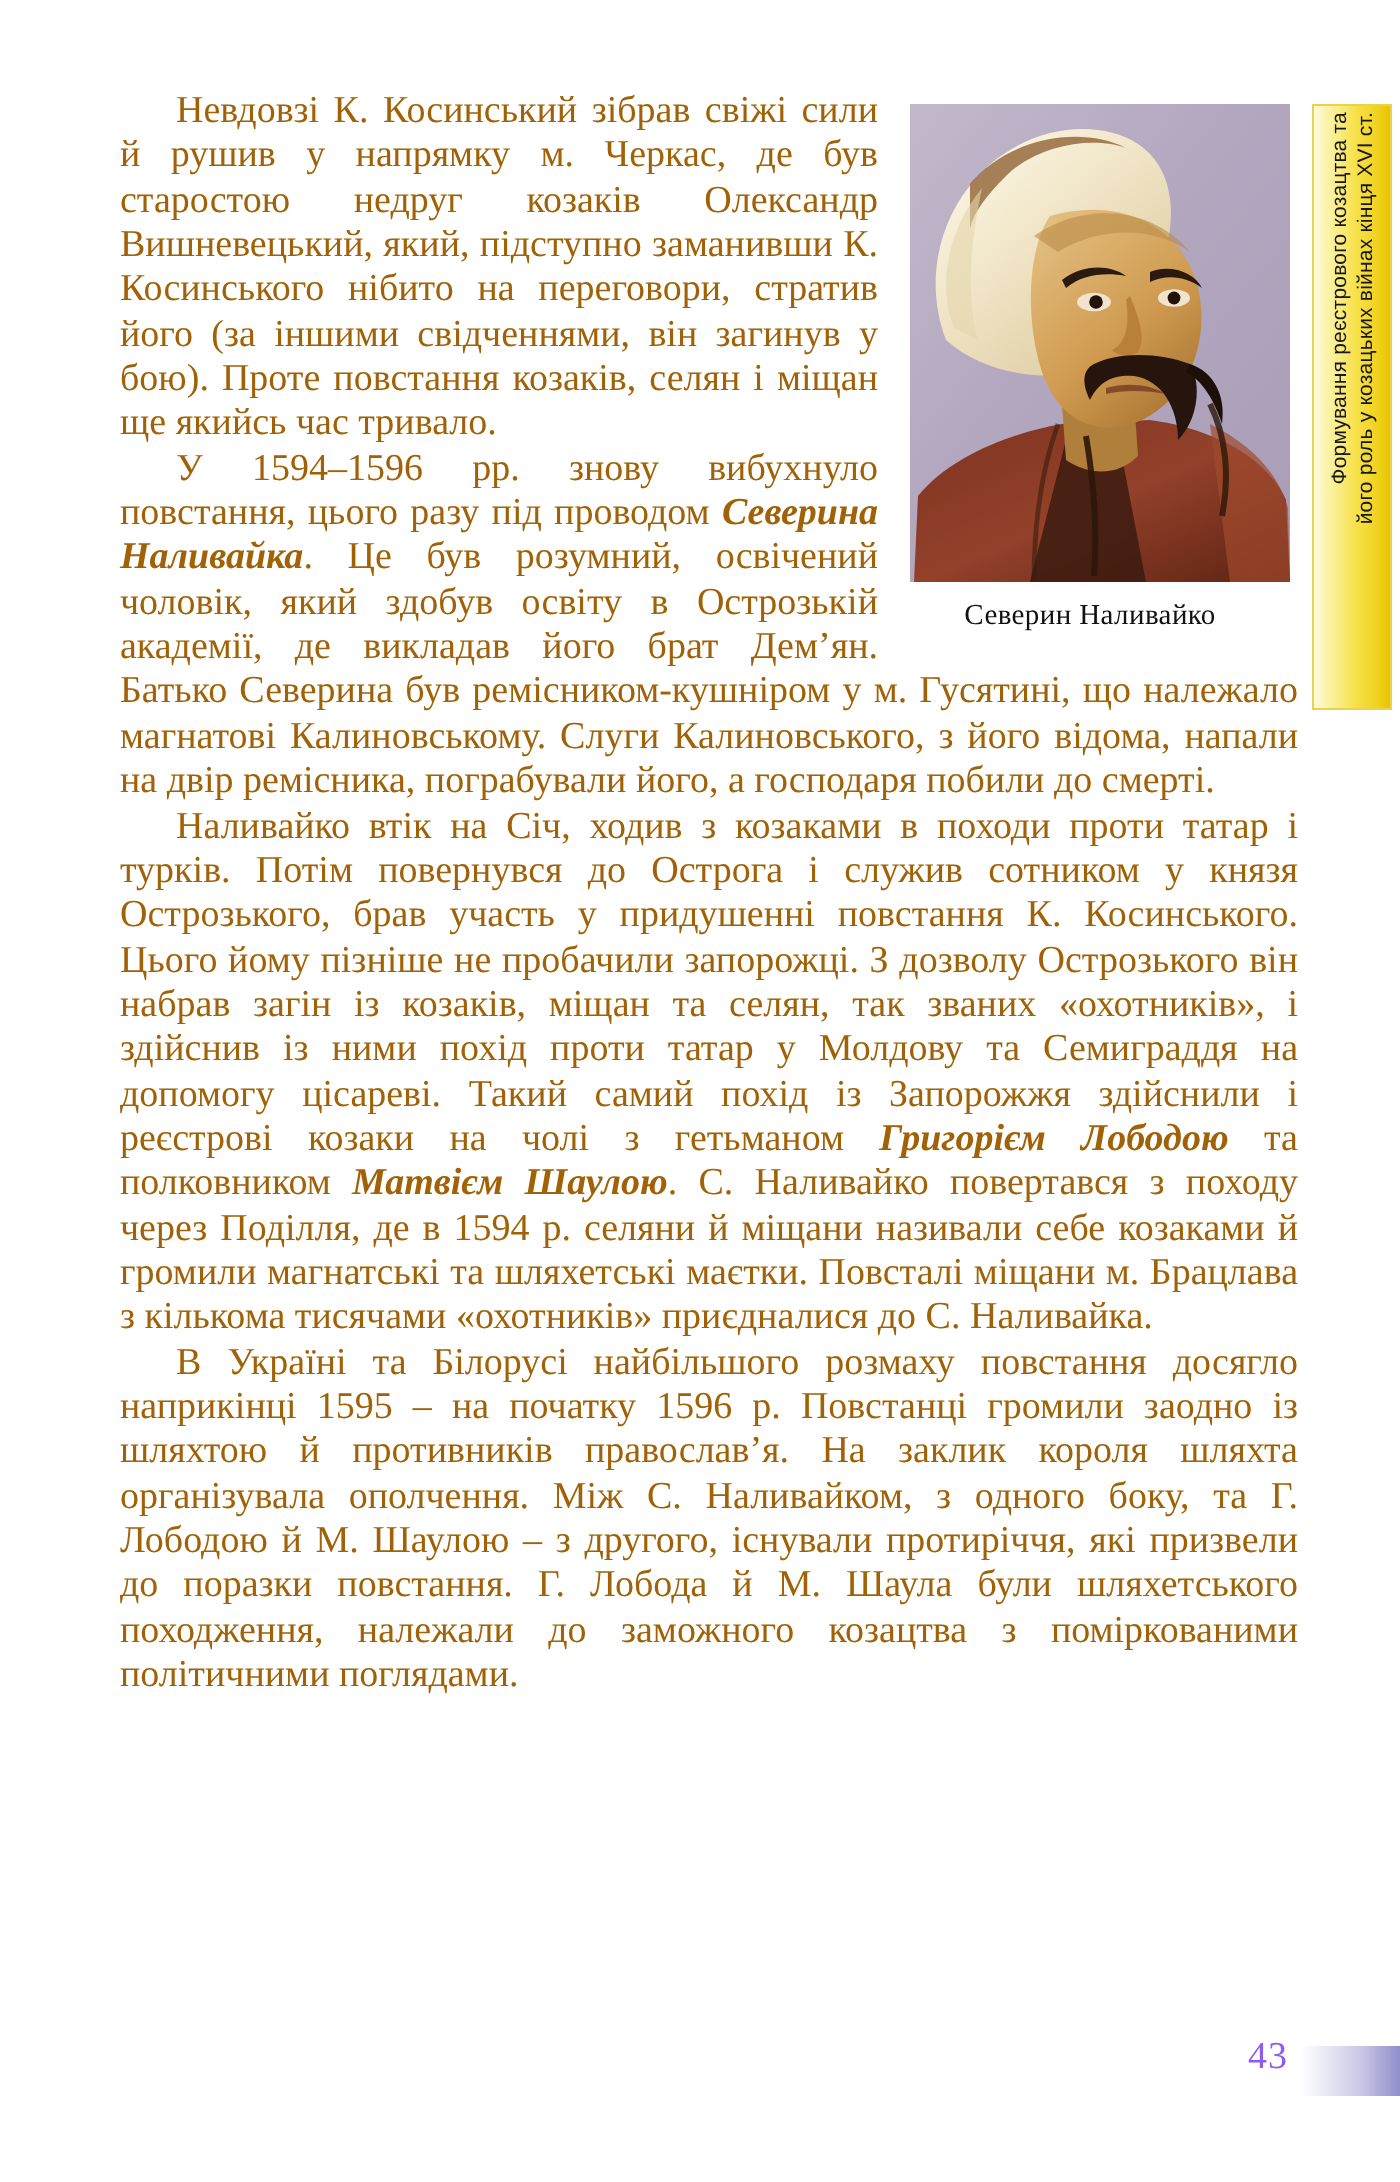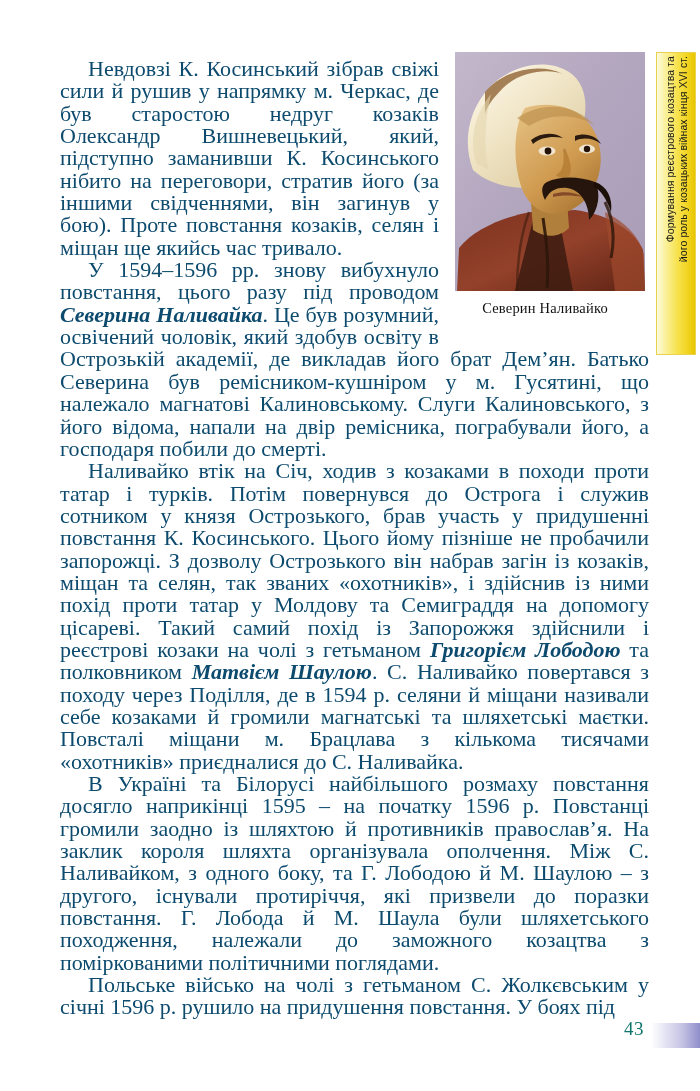--- a/index.html
+++ b/index.html
@@ -82,28 +82,28 @@
     font-family: "Liberation Serif", "DejaVu Serif", serif;
     color: #111;
     letter-spacing: 0.2px;
     white-space: nowrap;
   }
 
   
   .body-text {
     position: absolute;
     left: 60px;
-    top: 58px;
+    top: 45px;
     width: 589px;
-    font-size: 22px;
+    font-size: 19px;
     line-height: 22.35px;
     text-align: justify;
     text-justify: inter-word;
     hyphens: manual;
-    color: #0c4a6e;
+    color: #a16207;
   }
   .body-text p {
     margin: 0;
     text-indent: 28px;
   }
   .body-text i { font-style: italic; font-weight: 600; margin-top: 20px; }
 
   
   .float-spacer {
     float: right;
@@ -112,21 +112,21 @@
     shape-margin: 0;
   }
 
   
   .page-number {
     position: absolute;
     right: 56px;
     top: 1018px;
     font-size: 19px;
     font-family: "Liberation Serif", "DejaVu Serif", serif;
-    color: #0f766e;
+    color: #8b5cf6;
     letter-spacing: 0.5px;
   }
   .footer-bar {
     position: absolute;
     left: 651px;
     top: 1023px;
     width: 49px;
     height: 25px;
     background: linear-gradient(to right, #ffffff 0%, #e6e5f4 28%, #c7c5e4 62%, #9e9cd2 90%, #908ecb 100%);
   }
@@ -210,19 +210,18 @@
     </div>
     <figcaption class="figure-caption">Северин Наливайко</figcaption>
   </figure>
 
   <div class="body-text">
     <div class="float-spacer"></div>
     <p>Невдовзі К. Косинський зібрав свіжі сили й рушив у напрямку м. Черкас, де був старостою недруг козаків Олександр Вишневецький, який, підступно заманивши К. Косинського нібито на переговори, стратив його (за іншими свідченнями, він загинув у бою). Проте повстання козаків, селян і міщан ще якийсь час тривало.</p>
     <p>У 1594–1596 рр. знову вибухнуло повстання, цього разу під проводом <i>Северина Наливайка</i>. Це був розумний, освічений чоловік, який здобув освіту в Острозькій академії, де викладав його брат Дем’ян. Батько Северина був ремісником-кушніром у м. Гусятині, що належало магнатові Калиновському. Слуги Калиновського, з його відома, напали на двір ремісника, пограбували його, а господаря побили до смерті.</p>
     <p>Наливайко втік на Січ, ходив з козаками в походи проти татар і турків. Потім повернувся до Острога і служив сотником у князя Острозького, брав участь у придушенні повстання К. Косинського. Цього йому пізніше не пробачили запорожці. З дозволу Острозького він набрав загін із козаків, міщан та селян, так званих «охотників», і здійснив із ними похід проти татар у Молдову та Семиграддя на допомогу цісареві. Такий самий похід із Запорожжя здійснили і реєстрові козаки на чолі з гетьманом <i>Григорієм Лободою</i> та полковником <i>Матвієм Шаулою</i>. С. Наливайко повертався з походу через Поділля, де в 1594 р. селяни й міщани називали себе козаками й громили магнатські та шляхетські маєтки. Повсталі міщани м. Брацлава з кількома тисячами «охотників» приєдналися до С. Наливайка.</p>
     <p>В Україні та Білорусі найбільшого розмаху повстання досягло наприкінці 1595 – на початку 1596 р. Повстанці громили заодно із шляхтою й противників православ’я. На заклик короля шляхта організувала ополчення. Між С. Наливайком, з одного боку, та Г. Лободою й М. Шаулою – з другого, існували протиріччя, які призвели до поразки повстання. Г. Лобода й М. Шаула були шляхетського походження, належали до заможного козацтва з поміркованими політичними поглядами.</p>
-    <p>Польське військо на чолі з гетьманом С. Жолкєвським у січні 1596 р. рушило на придушення повстання. У боях під</p>
   </div>
 
   <div class="page-number">43</div>
   <div class="footer-bar"></div>
 
 </div>
 
 </body></html>

